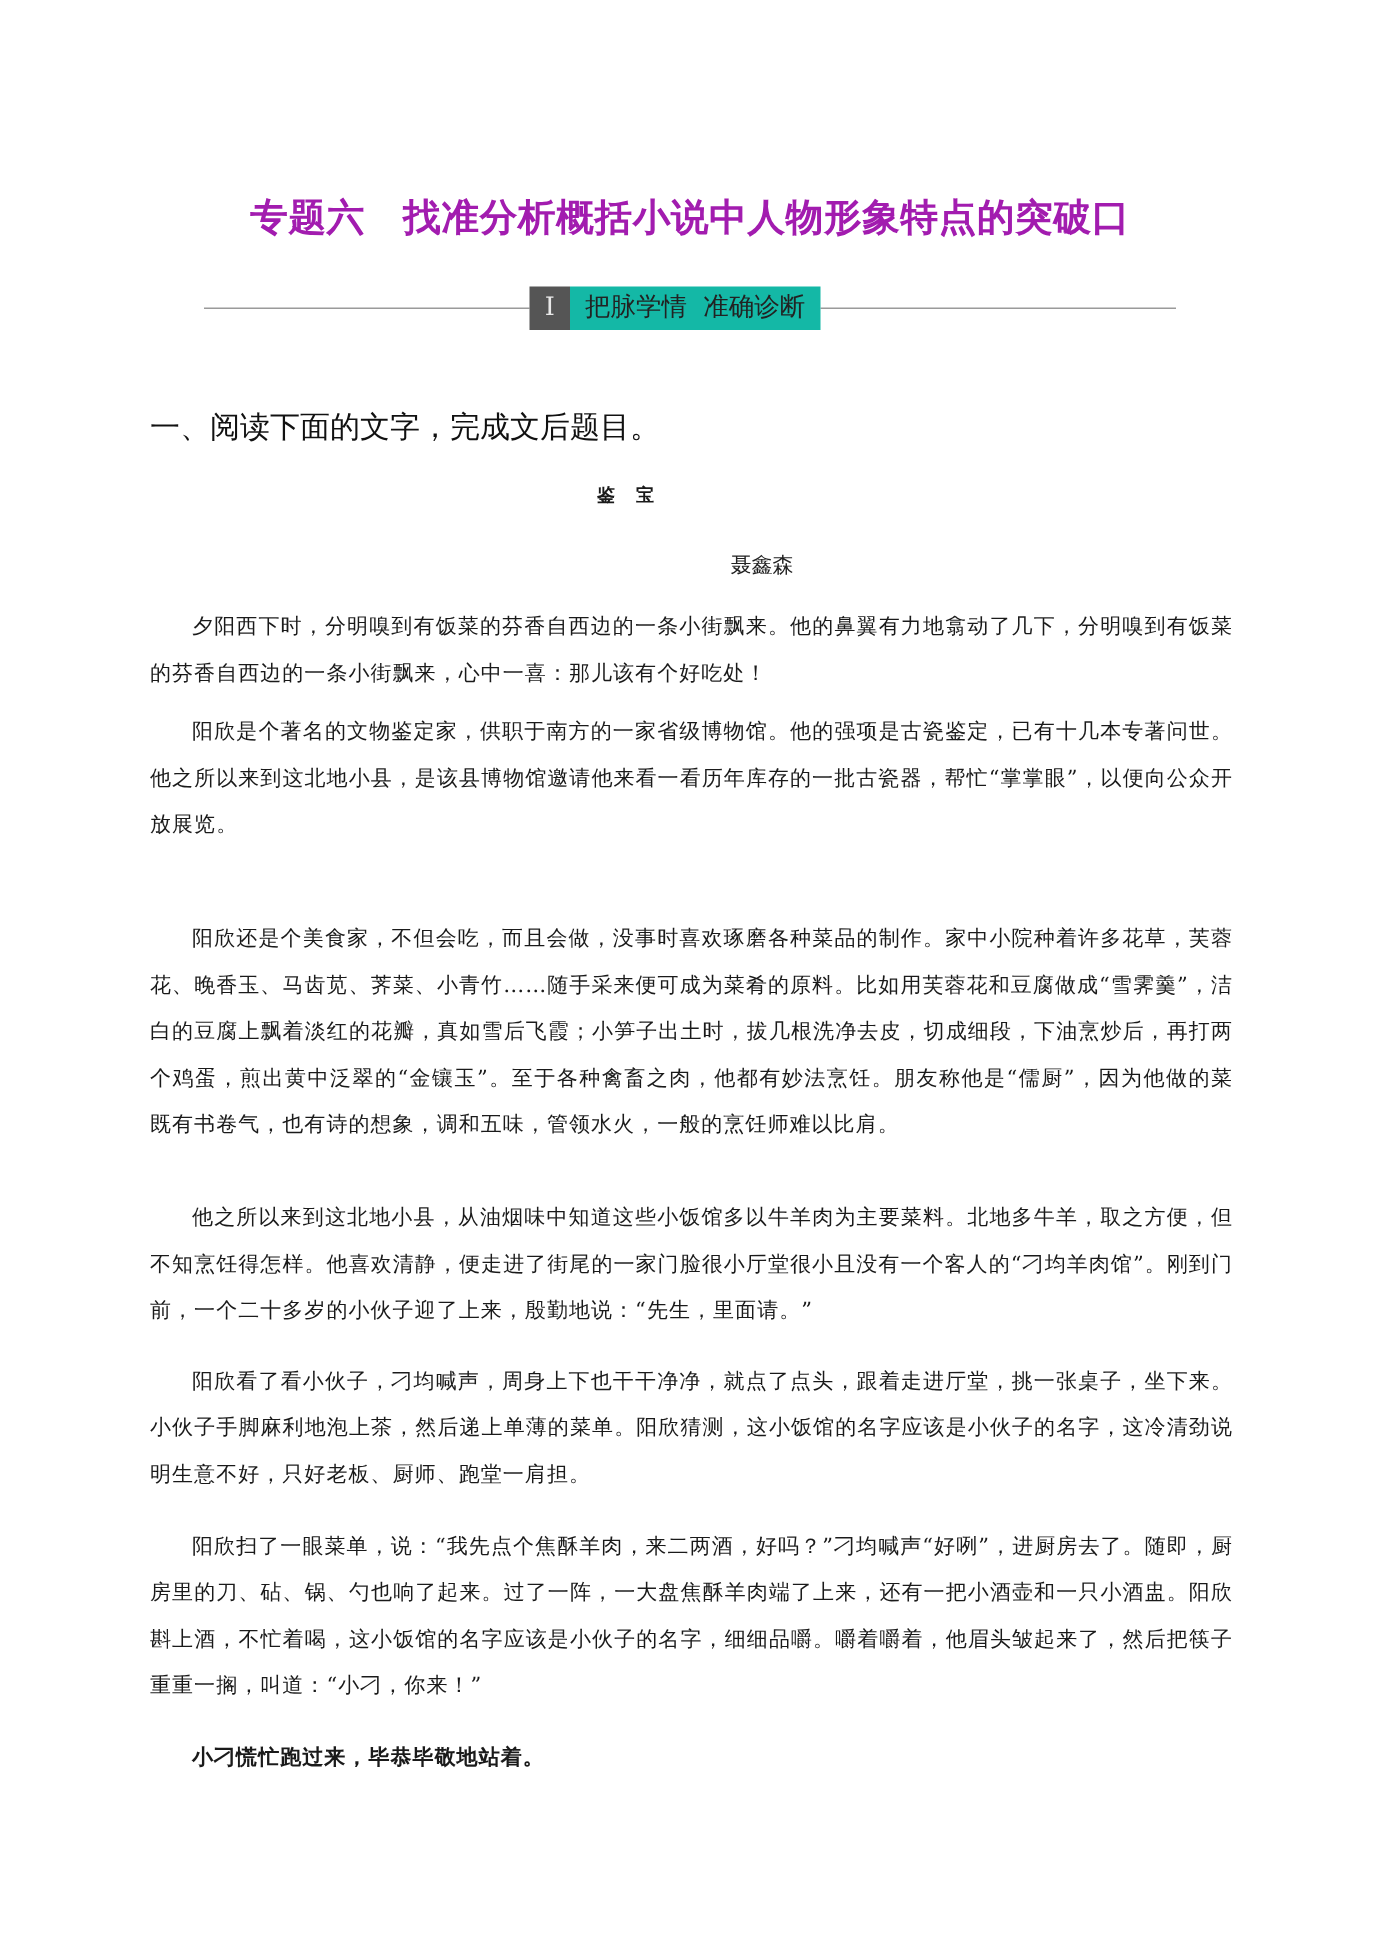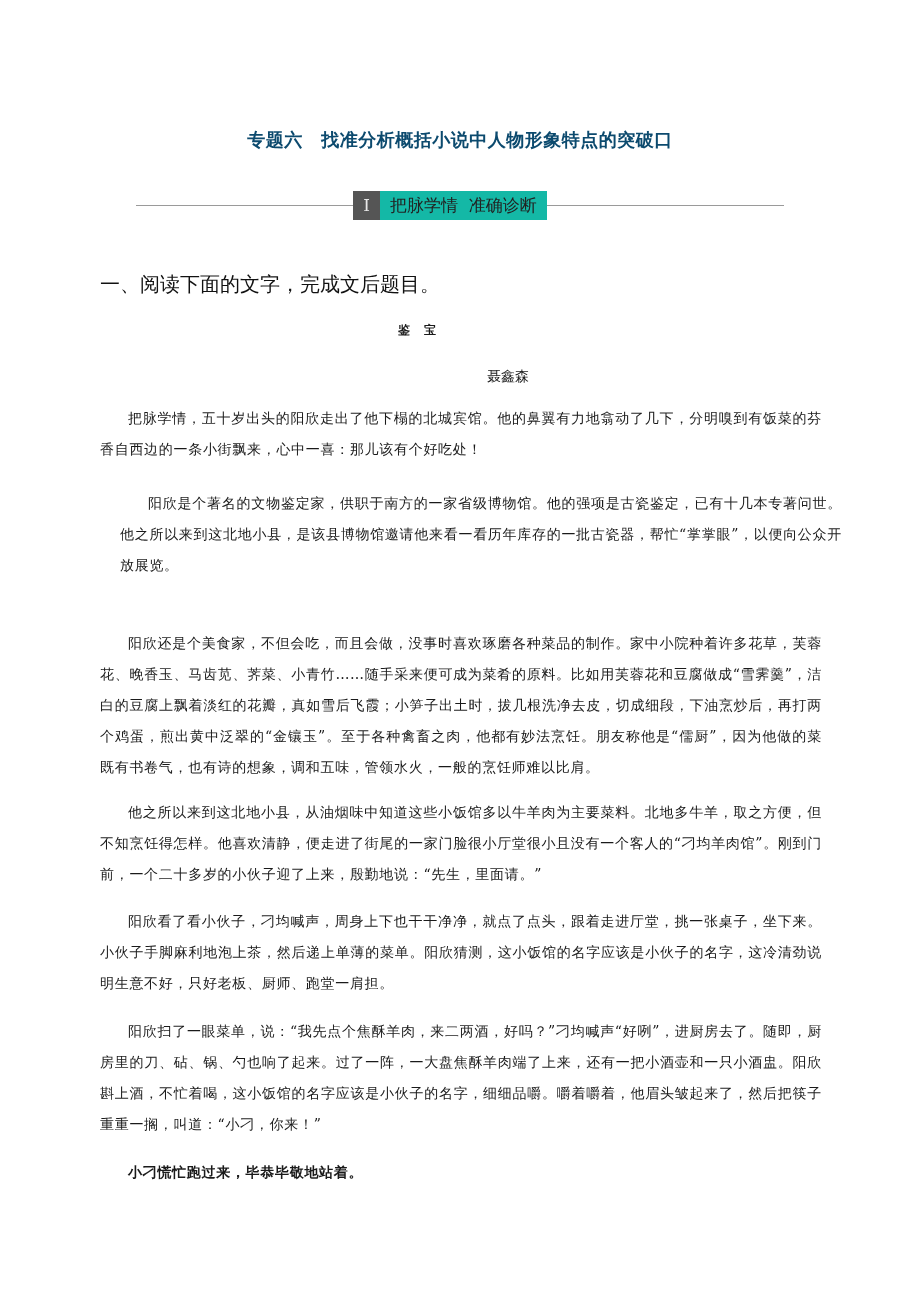--- a/index.html
+++ b/index.html
@@ -1,21 +1,21 @@
 <!DOCTYPE html>
 <html><head>
 <meta charset="utf-8">
 <style>
   html, body { margin: 0; padding: 0; background: #ffffff; }
   body { width: 920px; height: 1302px; position: relative; overflow: hidden; color: #1a1a1a; }
   .page { position: absolute; left: 0; top: 0; width: 920px; height: 1302px; }
   .title {
     position: absolute; left: 0; width: 920px; top: 128px;
     text-align: center; font-family: "DejaVu Sans", sans-serif;
-    font-weight: bold; font-size: 18px; letter-spacing: 0.5px; color: #0c4a6e;
+    font-weight: bold; font-size: 25px; letter-spacing: 0.5px; color: #a21caf;
     white-space: pre;
   }
   .section-bar { position: absolute; left: 136px; top: 190px; width: 648px; height: 32px; }
   .section-bar .rule { position: absolute; left: 0; right: 0; top: 15px; height: 1px; background: #9a9a9a; }
   .section-badge { position: absolute; left: 217px; top: 1px; height: 29px; display: flex; background: #fff; }
   .badge-num {
     width: 27px; height: 29px; background: #555555; color: #e8e8e8;
     font-family: "DejaVu Serif", serif; font-size: 17px; line-height: 29px; text-align: center;
   }
   .badge-label {
@@ -59,22 +59,22 @@
       <div class="badge-label">把脉学情  准确诊断</div>
     </div>
   </div>
 
   <div class="q-header">一、阅读下面的文字，完成文后题目。</div>
 
   <div class="art-title">鉴宝</div>
   <div class="art-author">聂鑫森</div>
 
   <div class="body-text">
-    <p class="para" style="top:403px;">把脉学情，五十岁出头的阳欣走出了他下榻的北城宾馆。他的鼻翼有力地翕动了几下，分明嗅到有饭菜的芬香自西边的一条小街飘来，心中一喜：那儿该有个好吃处！</p>
-    <p class="para" style="top:488px;margin-left:20px;">阳欣是个著名的文物鉴定家，供职于南方的一家省级博物馆。他的强项是古瓷鉴定，已有十几本专著问世。他之所以来到这北地小县，是该县博物馆邀请他来看一看历年库存的一批古瓷器，帮忙“掌掌眼”，以便向公众开放展览。</p>
-    <p class="para" style="top:628px;">阳欣还是个美食家，不但会吃，而且会做，没事时喜欢琢磨各种菜品的制作。家中小院种着许多花草，芙蓉花、晚香玉、马齿苋、荠菜、小青竹……随手采来便可成为菜肴的原料。比如用芙蓉花和豆腐做成“雪霁羹”，洁白的豆腐上飘着淡红的花瓣，真如雪后飞霞；小笋子出土时，拔几根洗净去皮，切成细段，下油烹炒后，再打两个鸡蛋，煎出黄中泛翠的“金镶玉”。至于各种禽畜之肉，他都有妙法烹饪。朋友称他是“儒厨”，因为他做的菜既有书卷气，也有诗的想象，调和五味，管领水火，一般的烹饪师难以比肩。</p>
+    <p class="para" style="top:403px;">夕阳西下时，分明嗅到有饭菜的芬香自西边的一条小街飘来。他的鼻翼有力地翕动了几下，分明嗅到有饭菜的芬香自西边的一条小街飘来，心中一喜：那儿该有个好吃处！</p>
+    <p class="para" style="top:473px;">阳欣是个著名的文物鉴定家，供职于南方的一家省级博物馆。他的强项是古瓷鉴定，已有十几本专著问世。他之所以来到这北地小县，是该县博物馆邀请他来看一看历年库存的一批古瓷器，帮忙“掌掌眼”，以便向公众开放展览。</p>
+    <p class="para" style="top:611px;">阳欣还是个美食家，不但会吃，而且会做，没事时喜欢琢磨各种菜品的制作。家中小院种着许多花草，芙蓉花、晚香玉、马齿苋、荠菜、小青竹……随手采来便可成为菜肴的原料。比如用芙蓉花和豆腐做成“雪霁羹”，洁白的豆腐上飘着淡红的花瓣，真如雪后飞霞；小笋子出土时，拔几根洗净去皮，切成细段，下油烹炒后，再打两个鸡蛋，煎出黄中泛翠的“金镶玉”。至于各种禽畜之肉，他都有妙法烹饪。朋友称他是“儒厨”，因为他做的菜既有书卷气，也有诗的想象，调和五味，管领水火，一般的烹饪师难以比肩。</p>
     <p class="para" style="top:797px;">他之所以来到这北地小县，从油烟味中知道这些小饭馆多以牛羊肉为主要菜料。北地多牛羊，取之方便，但不知烹饪得怎样。他喜欢清静，便走进了街尾的一家门脸很小厅堂很小且没有一个客人的“刁均羊肉馆”。刚到门前，一个二十多岁的小伙子迎了上来，殷勤地说：“先生，里面请。”</p>
     <p class="para" style="top:906px;">阳欣看了看小伙子，刁均喊声，周身上下也干干净净，就点了点头，跟着走进厅堂，挑一张桌子，坐下来。小伙子手脚麻利地泡上茶，然后递上单薄的菜单。阳欣猜测，这小饭馆的名字应该是小伙子的名字，这冷清劲说明生意不好，只好老板、厨师、跑堂一肩担。</p>
     <p class="para" style="top:1016px;">阳欣扫了一眼菜单，说：“我先点个焦酥羊肉，来二两酒，好吗？”刁均喊声“好咧”，进厨房去了。随即，厨房里的刀、砧、锅、勺也响了起来。过了一阵，一大盘焦酥羊肉端了上来，还有一把小酒壶和一只小酒盅。阳欣斟上酒，不忙着喝，这小饭馆的名字应该是小伙子的名字，细细品嚼。嚼着嚼着，他眉头皱起来了，然后把筷子重重一搁，叫道：“小刁，你来！”</p>
     <p class="para" style="top:1157px;font-weight:bold;">小刁慌忙跑过来，毕恭毕敬地站着。</p>
   </div>
 
 </div>
 
 </body></html>

